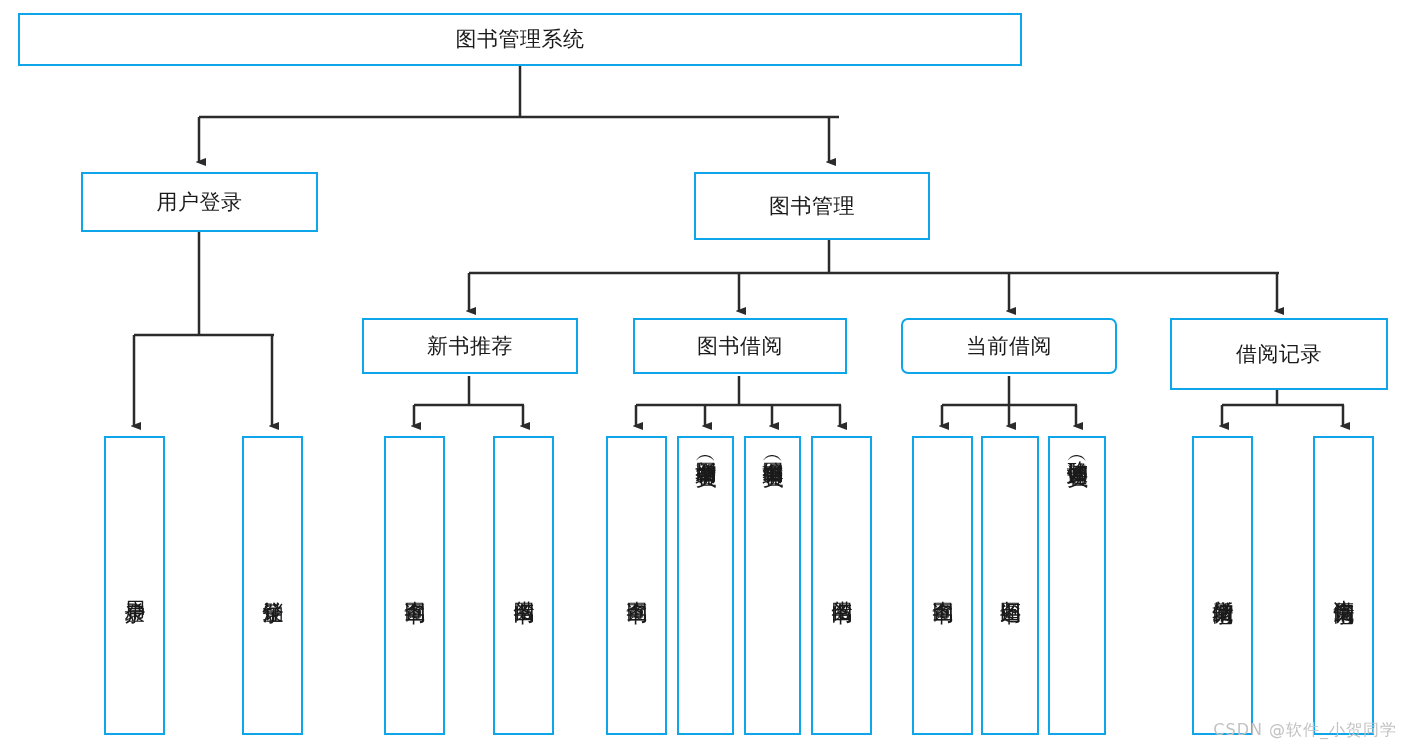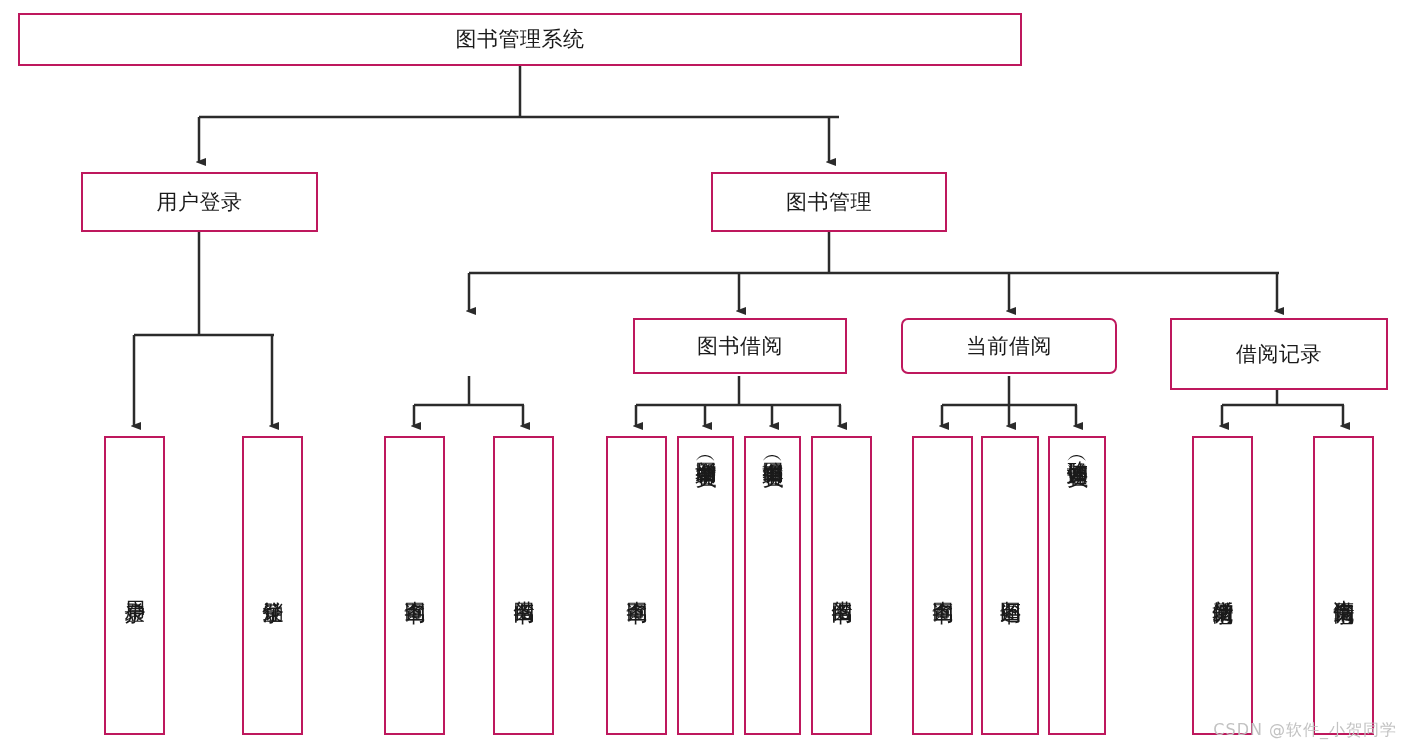--- a/index.html
+++ b/index.html
@@ -13,21 +13,21 @@
   #canvas {
     position: relative;
     width: 1405px;
     height: 747px;
     background: #ffffff;
     overflow: hidden;
   }
   .node {
     position: absolute;
     box-sizing: border-box;
-    border: 2px solid #be185d;
+    border: 2px solid #0ea5e9;
     background: #ffffff;
     display: flex;
     align-items: center;
     justify-content: center;
     color: #1a1a1a;
   }
   .node .label {
     font-size: 21px;
     line-height: 1.15;
     letter-spacing: 0.5px;
@@ -123,24 +123,27 @@
     </g>
   </svg>
 
   <div class="node" style="left:18px; top:13px; width:1004px; height:53px;">
     <span class="label">图书管理系统</span>
   </div>
 
   <div class="node" style="left:81px; top:172px; width:237px; height:60px;">
     <span class="label">用户登录</span>
   </div>
-  <div class="node" style="left:711px; top:172px; width:236px; height:60px;">
+  <div class="node" style="left:694px; top:172px; width:236px; height:68px;">
     <span class="label">图书管理</span>
   </div>
 
+  <div class="node" style="left:362px; top:318px; width:216px; height:56px;">
+    <span class="label">新书推荐</span>
+  </div>
   <div class="node" style="left:633px; top:318px; width:214px; height:56px;">
     <span class="label">图书借阅</span>
   </div>
   <div class="node" style="left:901px; top:318px; width:216px; height:56px;border-radius:7px;">
     <span class="label">当前借阅</span>
   </div>
   <div class="node" style="left:1170px; top:318px; width:218px; height:72px;">
     <span class="label">借阅记录</span>
   </div>
 

